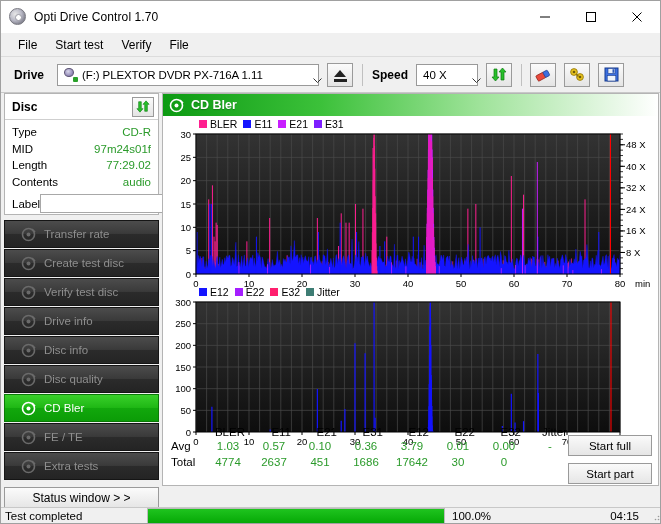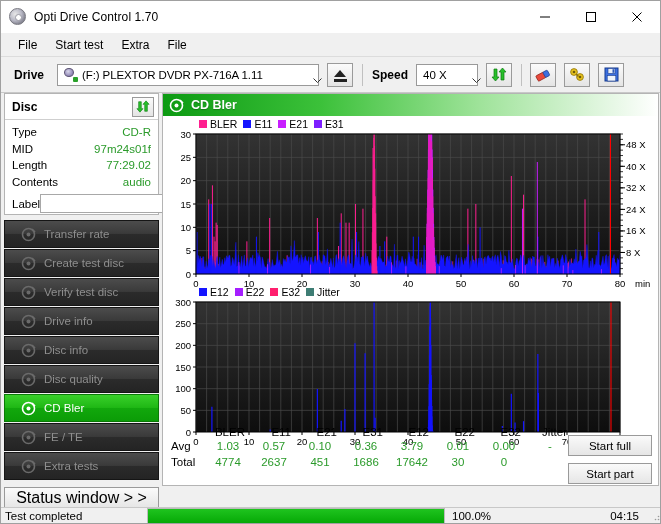--- a/index.html
+++ b/index.html
@@ -281,21 +281,21 @@
   }
   .nav-ic { width: 15px; height: 15px; margin-right: 8px; flex: none; }
 
   .status-btn {
     margin-top: 7px;
     width: 155px;
     height: 21px;
     background: linear-gradient(#fbfbfb, #e6e6e6);
     border: 1px solid #9a9a9a;
     display: flex; align-items: center; justify-content: center;
-    font-size: 16px;
+    font-size: 12px;
     color: #000;
   }
 
   
   .rightpanel {
     position: absolute;
     left: 161px; top: 0;
     width: 497px;
     height: 393px;
     background: #fff;
@@ -434,21 +434,21 @@
             <line x1="1.5" y1="1.5" x2="10.5" y2="10.5" stroke="#000" stroke-width="1"></line>
             <line x1="10.5" y1="1.5" x2="1.5" y2="10.5" stroke="#000" stroke-width="1"></line>
           </svg>
       </div>
     </div>
   </div>
 
   <div class="menubar">
     <div class="menu-item">File</div>
     <div class="menu-item">Start test</div>
-    <div class="menu-item">Extra</div>
+    <div class="menu-item">Verify</div>
     <div class="menu-item">File</div>
   </div>
 
   <div class="drivebar">
     <div class="lbl-bold" style="margin-left:7px;">Drive</div>
 
     <div class="combo drive-combo">
       <div class="drive-icon">
         <div class="disc"></div>
           <div class="body"></div>

